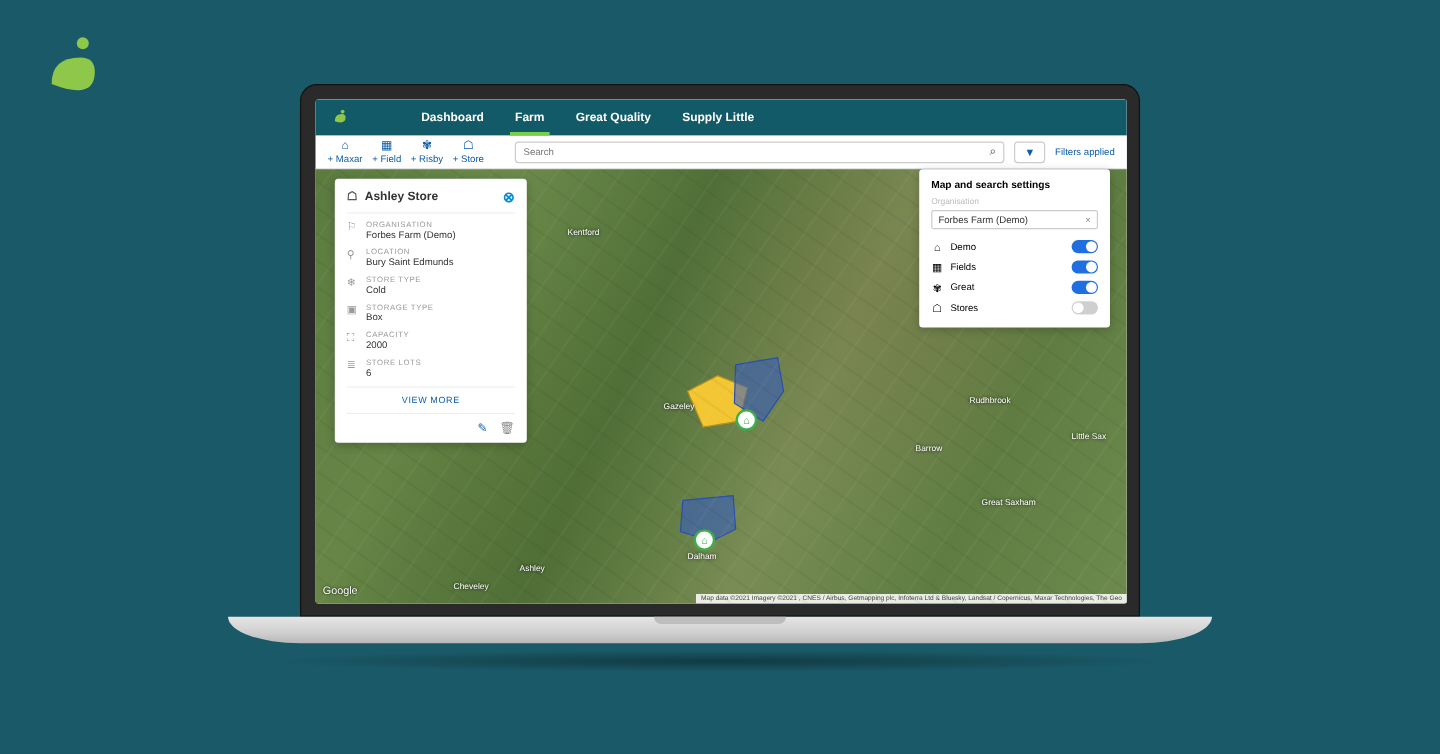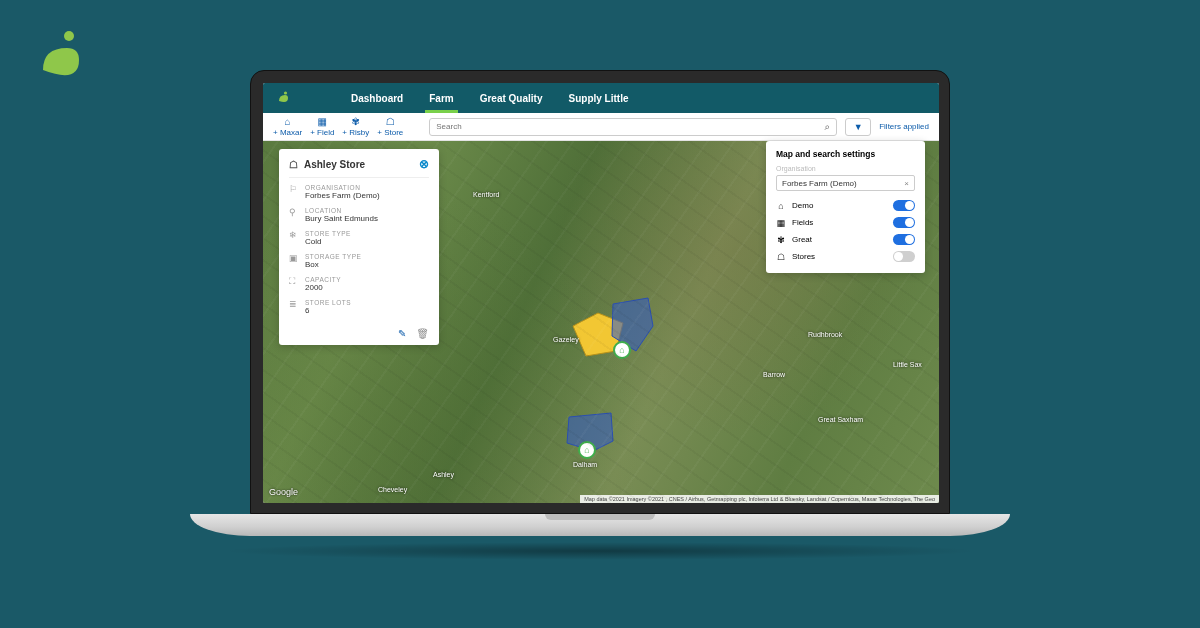--- a/index.html
+++ b/index.html
@@ -311,20 +311,21 @@
             </span>
           </div>
         <div class="field">
             <span class="ficon">≣</span>
             <span class="ftxt">
               <span class="flabel">STORE LOTS</span>
               <span class="fval">6</span>
             </span>
           </div>
 
+        <div class="viewmore">VIEW MORE</div>
         <div class="card-actions">
           <span>✎</span>
           <span style="color:#888;">🗑</span>
         </div>
       </div>
 
       <div class="popover">
         <div class="pop-title">Map and search settings</div>
         <div class="orglabel">Organisation</div>
         <div class="orgselect">

